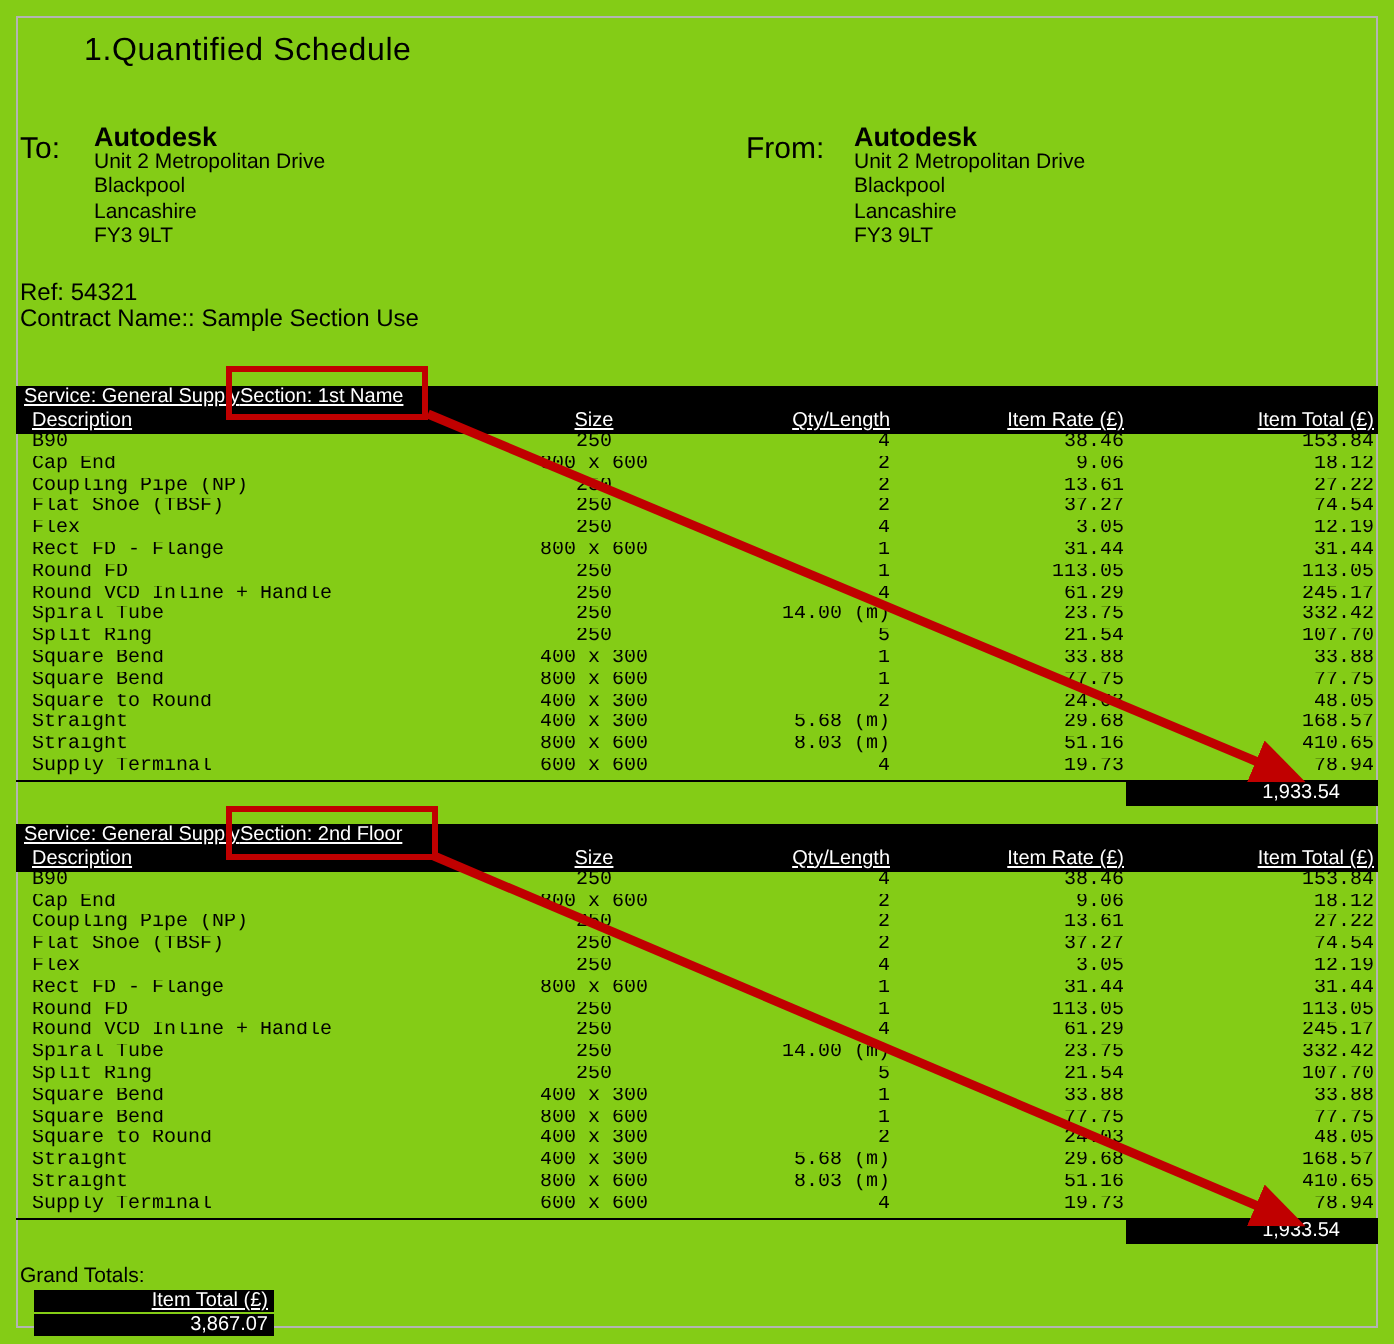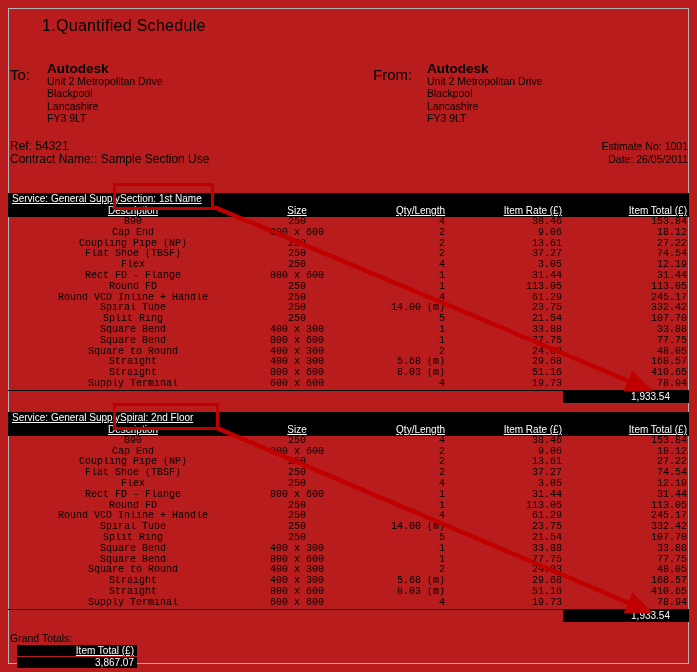--- a/index.html
+++ b/index.html
@@ -1,18 +1,18 @@
 <!DOCTYPE html>
 <html style="--annot: #C00000;"><head>
 <meta charset="utf-8">
 <style>
   :root{ --annot:#C00000; }
   html,body{margin:0;padding:0;background:#fff;}
   .page{
-    position:relative; width:697px; height:672px; background:#b91c1c;
+    position:relative; width:697px; height:672px; background:#84cc16;
     font-family:"Liberation Sans", sans-serif; color:#000; overflow:hidden;
   }
   .page-border{position:absolute; left:8px; top:8px; width:679px; height:654px;
     border:1px solid #b4b4b4;}
   .report-title{position:absolute; left:42px; top:17px; font-size:16px; letter-spacing:.3px;}
   
   .addr-label{position:absolute; top:66px; font-size:15px;}
   .addr-name{position:absolute; top:61px; font-size:13.5px;font-weight:bold;}
   .addr-lines{position:absolute; top:75px; font-size:10.5px; line-height:12.3px;}
   .to-label{left:10px;} .to-name{left:47px;} .to-lines{left:47px;}
@@ -25,21 +25,21 @@
   .section-table{width:681px;}
   .section-table:first-child{margin-top:193px;}
   .section-table + .section-table{margin-top:9px;}
   .bar{position:relative; height:12px; background:#000; color:#fff;
     font-size:10px; line-height:12px; white-space:nowrap;}
   .service-bar .svc{position:absolute; left:4px; top:0;}
   .service-bar .sec{position:absolute; left:112px; top:0;}
   .u{text-decoration:underline;}
   .t-header{display:flex;}
   .cell{box-sizing:border-box; overflow:hidden; white-space:nowrap;}
-  .c-desc{flex:1 1 auto; padding-left:8px; text-align:center;}
+  .c-desc{flex:1 1 auto; padding-left:8px; text-align:left;}
   .c-size{width:96px; text-align:center; padding-right:2px;}
   .c-qty{width:101px; text-align:right; padding-right:2px;}
   .c-rate{width:117px; text-align:right; padding-right:2px;}
   .c-total{width:125px; text-align:right; padding-right:2px;}
   .t-row{display:flex; height:10.8px; font-size:10px; line-height:10.6px;font-family:Liberation Mono, monospace;}
   .t-bottomline{height:0; border-top:1px solid #000;}
   .total-row{position:relative; height:12px;}
   .total-box{position:absolute; right:0; top:0; width:126px; height:12px;
     background:#000; color:#fff; font-size:10px; line-height:12px;
     text-align:right; padding-right:19px; box-sizing:border-box;}
@@ -79,24 +79,20 @@
   <div class="addr-lines from-lines">
     <div>Unit 2 Metropolitan Drive</div>
     <div>Blackpool</div>
     <div>Lancashire</div>
     <div>FY3 9LT</div>
   </div>
 
   <div class="meta-left">
     <div>Ref: 54321</div>
     <div>Contract Name:: Sample Section Use</div>
-  </div>
-  <div class="meta-right">
-    <div>Estimate No: 1001</div>
-    <div>Date: 26/05/2011</div>
   </div>
 
   <div id="sections-host">
     <div class="section-table">
       <div class="bar service-bar">
         <span class="svc u">Service: General Supply</span>
         <span class="sec u">Section: 1st Name</span>
       </div>
       <div class="bar t-header">
           <div class="cell c-desc"><span class="u">Description</span></div>
@@ -221,21 +217,21 @@
         </div>
       <div class="t-bottomline"></div>
       <div class="total-row">
         <div class="total-box">1,933.54</div>
       </div>
     </div>
 
     <div class="section-table">
       <div class="bar service-bar">
         <span class="svc u">Service: General Supply</span>
-        <span class="sec u">Spiral: 2nd Floor</span>
+        <span class="sec u">Section: 2nd Floor</span>
       </div>
       <div class="bar t-header">
           <div class="cell c-desc"><span class="u">Description</span></div>
           <div class="cell c-size"><span class="u">Size</span></div>
           <div class="cell c-qty"><span class="u">Qty/Length</span></div>
           <div class="cell c-rate"><span class="u">Item Rate (£)</span></div>
           <div class="cell c-total"><span class="u">Item Total (£)</span></div>
         </div>
       <div>
           <div class="t-row">

